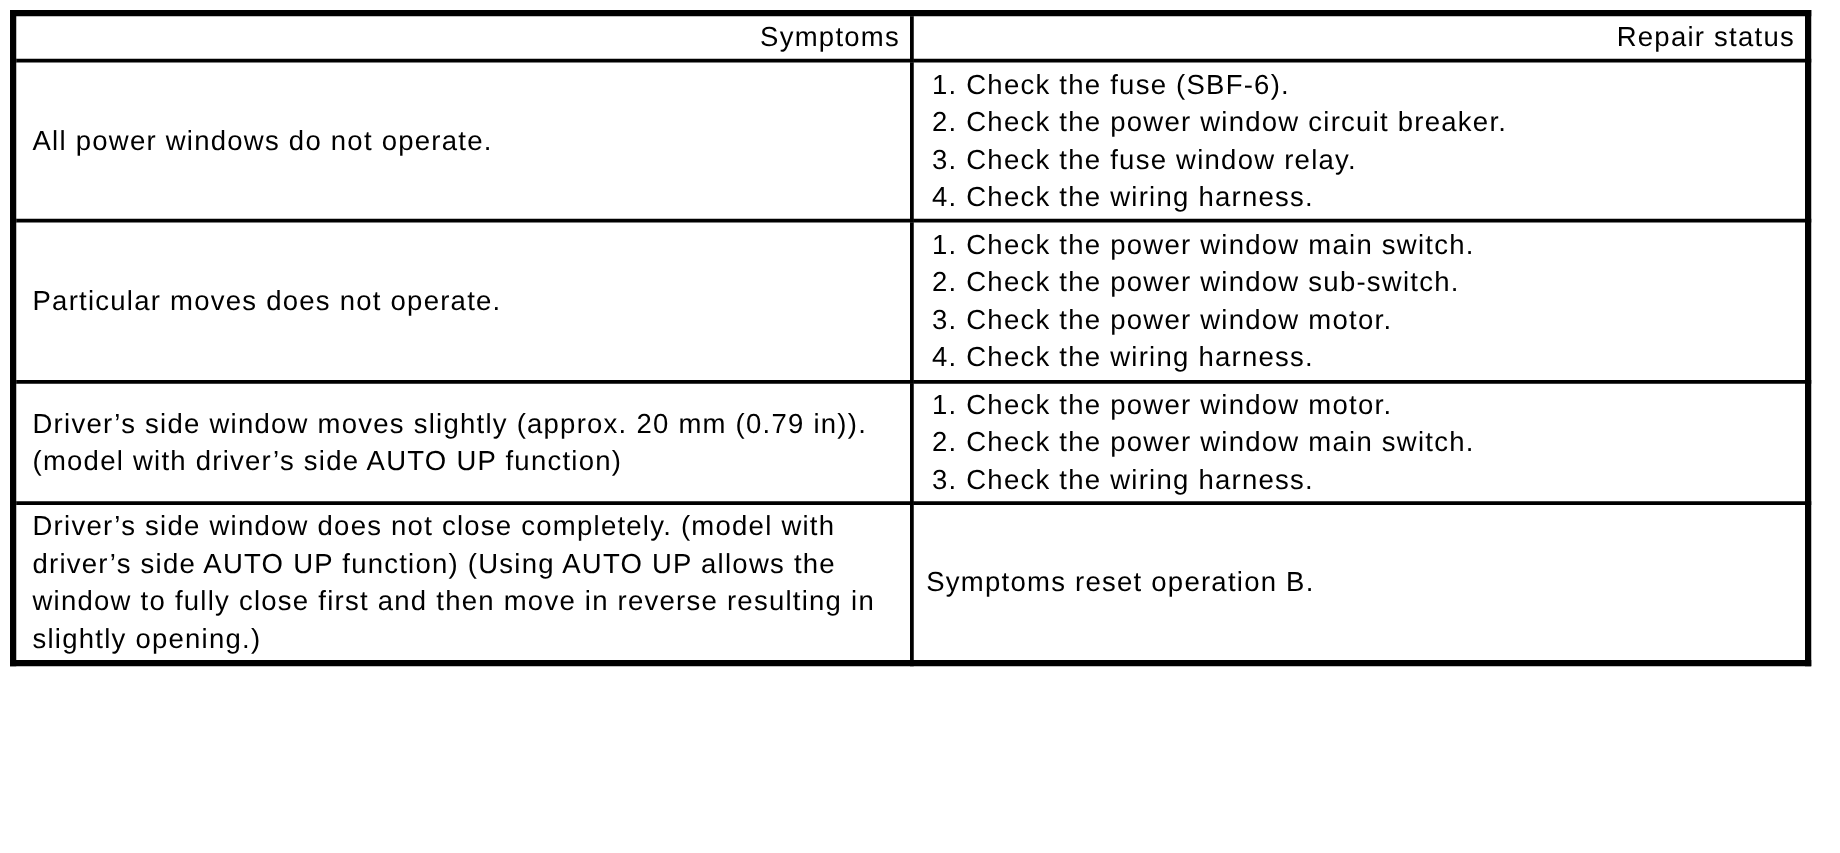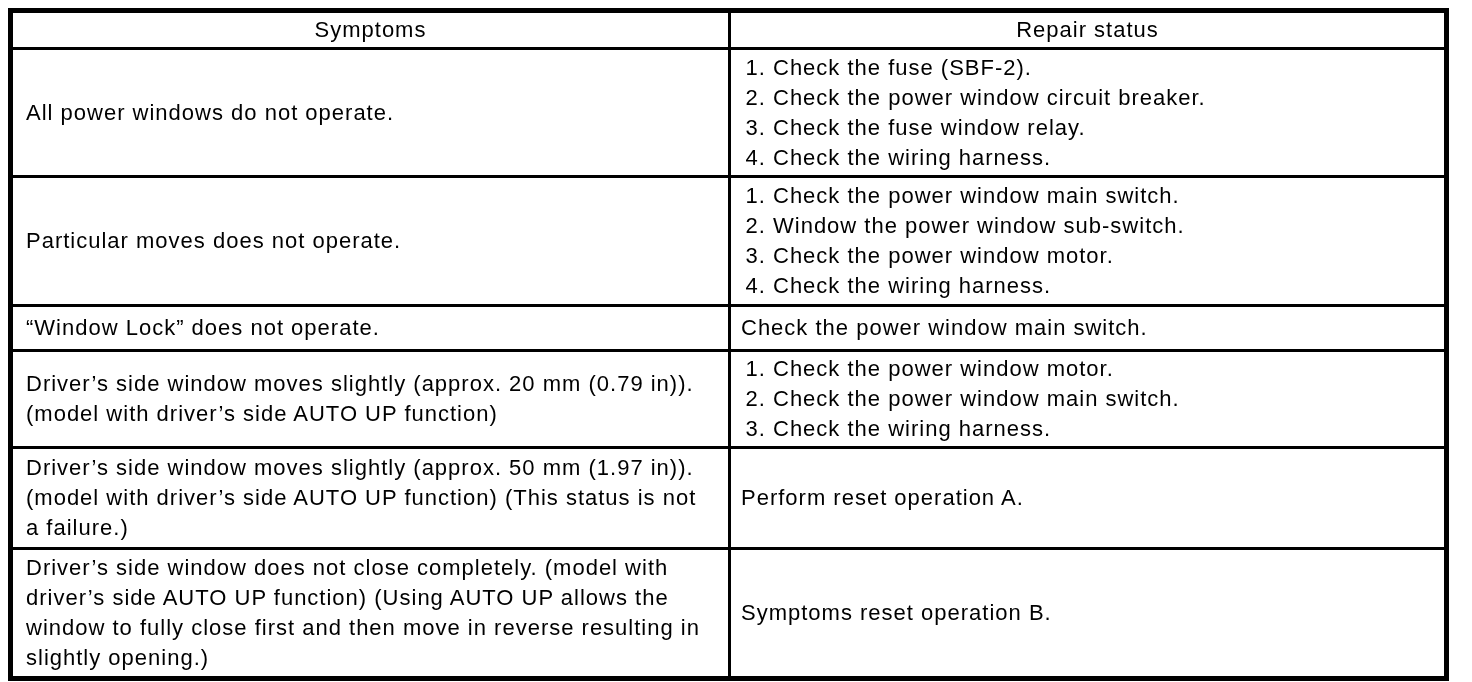--- a/index.html
+++ b/index.html
@@ -35,21 +35,21 @@
     border:3px solid var(--border-color);
     font-size:22px;
     line-height:30px;
     letter-spacing:1px;
     font-weight:normal;
     vertical-align:middle;
     padding:2px 16px 2px 13px;
     overflow:hidden;
   }
   thead tr{height:36px;}
-  th{text-align:center;padding:2px 8px;}
+  th{text-align:right;padding:2px 8px;}
   #table-body tr:nth-child(1){height:128px;}
   #table-body tr:nth-child(2){height:129px;}
   #table-body tr:nth-child(3){height:45px;}
   #table-body tr:nth-child(4){height:94px;}
   #table-body tr:nth-child(5){height:101px;}
   #table-body tr:nth-child(6){height:130px;margin-top:48px;}
   td.repair-cell{padding-left:10px;}
   td.repair-cell ol{
     margin:0;
     padding:0 0 0 32px;
@@ -70,55 +70,47 @@
       <tr>
         <th>Symptoms</th>
         <th>Repair status</th>
       </tr>
     </thead>
     <tbody id="table-body">
         <tr>
           <td class="symptom-cell">All power windows do not operate.</td>
           <td class="repair-cell">
             <ol>
-              <li>Check the fuse (SBF-2).</li>
+              <li>Check the fuse (SBF-6).</li>
               <li>Check the power window circuit breaker.</li>
               <li>Check the fuse window relay.</li>
               <li>Check the wiring harness.</li>
             </ol>
           </td>
         </tr>
         <tr>
           <td class="symptom-cell">Particular moves does not operate.</td>
           <td class="repair-cell">
             <ol>
               <li>Check the power window main switch.</li>
-              <li>Window the power window sub-switch.</li>
+              <li>Check the power window sub-switch.</li>
               <li>Check the power window motor.</li>
               <li>Check the wiring harness.</li>
             </ol>
           </td>
-        </tr>
-        <tr>
-          <td class="symptom-cell">“Window Lock” does not operate.</td>
-          <td class="repair-cell"><span>Check the power window main switch.</span></td>
         </tr>
         <tr>
           <td class="symptom-cell">Driver’s side window moves slightly (approx. 20 mm (0.79 in)). (model with driver’s side AUTO UP function)</td>
           <td class="repair-cell">
             <ol>
               <li>Check the power window motor.</li>
               <li>Check the power window main switch.</li>
               <li>Check the wiring harness.</li>
             </ol>
           </td>
         </tr>
         <tr>
-          <td class="symptom-cell">Driver’s side window moves slightly (approx. 50 mm (1.97 in)). (model with driver’s side AUTO UP function) (This status is not a failure.)</td>
-          <td class="repair-cell"><span>Perform reset operation A.</span></td>
-        </tr>
-        <tr>
           <td class="symptom-cell">Driver’s side window does not close completely. (model with driver’s side AUTO UP function) (Using AUTO UP allows the window to fully close first and then move in reverse resulting in slightly opening.)</td>
           <td class="repair-cell"><span>Symptoms reset operation B.</span></td>
         </tr>
       </tbody>
   </table>
 </div>
 
 </body></html>

